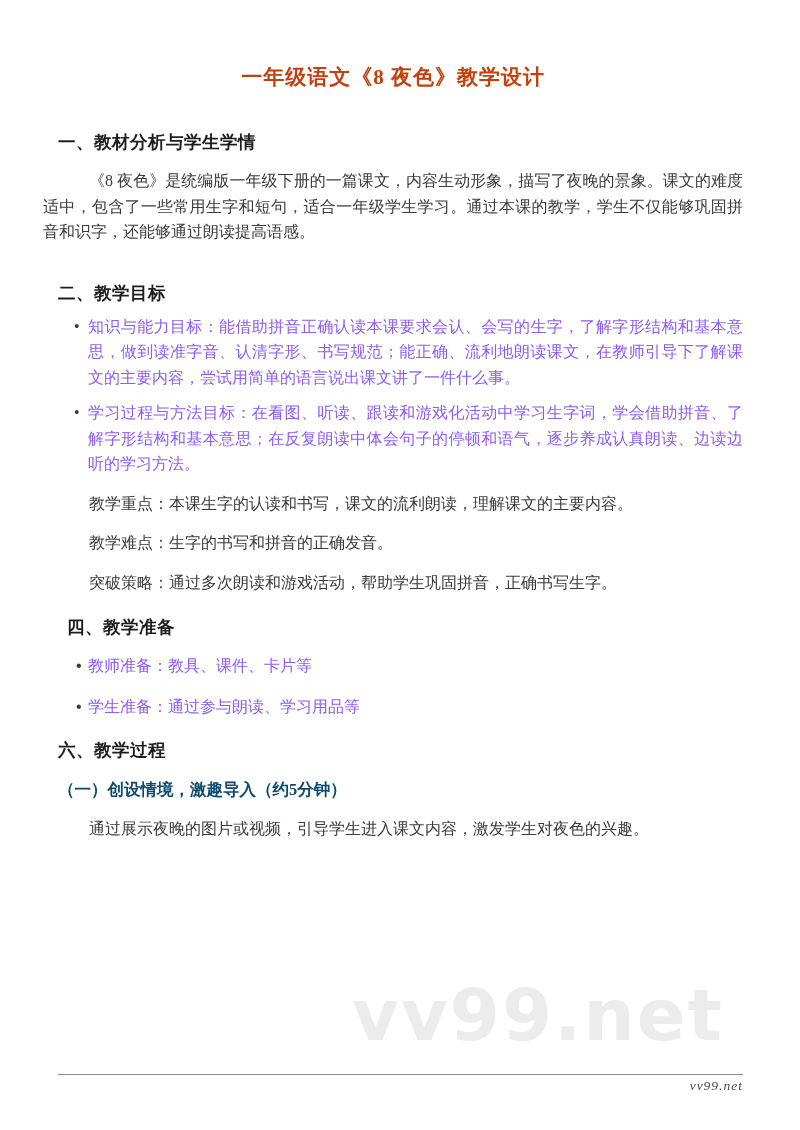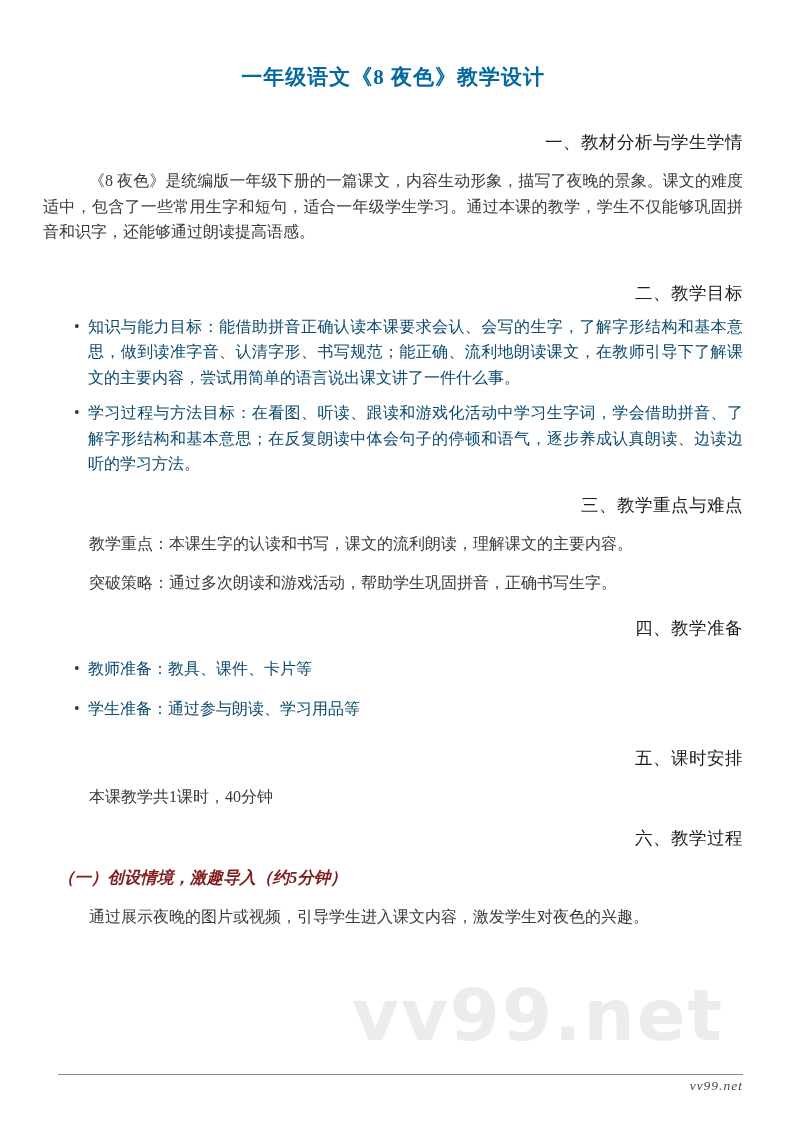--- a/index.html
+++ b/index.html
@@ -12,32 +12,31 @@
     font-family: "Liberation Serif", "DejaVu Serif", serif;
   }
   .content { position: relative; z-index: 1; padding: 0 57px 0 43px; }
 
   .doc-title {
     margin: 64px 0 0 0;
     font-size: 21px;
     line-height: 26px;
     font-weight: 700;
     text-align: center;
-    color: #0369a1;
+    color: #c2410c;
     letter-spacing: 1px;
   }
 
   .sec-heading {
     margin: 36px 0 0 15px;
     font-size: 17.5px;
     line-height: 24px;
-    font-weight: 400;
+    font-weight: 700;
     color: #1e1e1e;
     letter-spacing: 0.5px;
-    text-align: right;
   }
   .sec-0 .sec-heading { margin-top: 40px; }
   .sec-1 .sec-heading { }
   .sec-2 .sec-heading { margin-top: 16px; }
   .sec-3 .sec-heading { margin-top: 20px; margin-left: 24px; }
   .sec-4 .sec-heading { margin-top: 24px; }
   .sec-5 .sec-heading { margin-top: 17px; }
 
   .para {
     margin: 14px 0 0 0;
@@ -48,39 +47,38 @@
     text-indent: 46px;
   }
 
   .bullet-list { list-style: none; margin: 9px 0 0 0; padding: 0 0 0 45px; }
   .sec-3 .bullet-list { margin-top: 16px; }
   .bullet-item {
     position: relative;
     margin: 0 0 10px 0;
     font-size: 16px;
     line-height: 25.5px;
-    color: #0c4a6e;
+    color: #8b5cf6;
     text-align: justify;
   }
-  .sec-3 .bullet-item { margin-bottom: 15px; }
+  .sec-3 .bullet-item { margin-bottom: 15px; font-family: Liberation Mono, monospace; }
   .bullet-item::before {
     content: "\2022";
     position: absolute;
     left: -14px;
     top: 0;
     color: #3a3a3a;
   }
 
   .sub-heading {
     margin: 16px 0 0 15px;
     font-size: 16.5px;
     line-height: 24px;
     font-weight: 700;
-    color: #7f1d1d;
-    font-style: italic;
+    color: #0c4a6e;
   }
 
   .watermark {
     position: absolute;
     left: 352px;
     top: 975px;
     z-index: 0;
     font-family: "DejaVu Sans", sans-serif;
     font-weight: 700;
     font-size: 72px;
@@ -122,34 +120,30 @@
           <p class="para">《8 夜色》是统编版一年级下册的一篇课文，内容生动形象，描写了夜晚的景象。课文的难度适中，包含了一些常用生字和短句，适合一年级学生学习。通过本课的教学，学生不仅能够巩固拼音和识字，还能够通过朗读提高语感。</p>
         </section>
         <section class="sec sec-1">
           <h2 class="sec-heading">二、教学目标</h2>
           <ul class="bullet-list">
             <li class="bullet-item">知识与能力目标：能借助拼音正确认读本课要求会认、会写的生字，了解字形结构和基本意思，做到读准字音、认清字形、书写规范；能正确、流利地朗读课文，在教师引导下了解课文的主要内容，尝试用简单的语言说出课文讲了一件什么事。</li>
             <li class="bullet-item">学习过程与方法目标：在看图、听读、跟读和游戏化活动中学习生字词，学会借助拼音、了解字形结构和基本意思；在反复朗读中体会句子的停顿和语气，逐步养成认真朗读、边读边听的学习方法。</li>
           </ul>
         </section>
         <section class="sec sec-2">
-          <h2 class="sec-heading">三、教学重点与难点</h2>
           <p class="para">教学重点：本课生字的认读和书写，课文的流利朗读，理解课文的主要内容。</p>
+          <p class="para">教学难点：生字的书写和拼音的正确发音。</p>
           <p class="para">突破策略：通过多次朗读和游戏活动，帮助学生巩固拼音，正确书写生字。</p>
         </section>
         <section class="sec sec-3">
           <h2 class="sec-heading">四、教学准备</h2>
           <ul class="bullet-list">
             <li class="bullet-item">教师准备：教具、课件、卡片等</li>
             <li class="bullet-item">学生准备：通过参与朗读、学习用品等</li>
           </ul>
-        </section>
-        <section class="sec sec-4">
-          <h2 class="sec-heading">五、课时安排</h2>
-          <p class="para">本课教学共1课时，40分钟</p>
         </section>
         <section class="sec sec-5">
           <h2 class="sec-heading">六、教学过程</h2>
           <h3 class="sub-heading">（一）创设情境，激趣导入（约5分钟）</h3>
           <p class="para">通过展示夜晚的图片或视频，引导学生进入课文内容，激发学生对夜色的兴趣。</p>
         </section>
       </div>
   </div>
   <div class="footer">
     <div class="footer-text">vv99.net</div>

